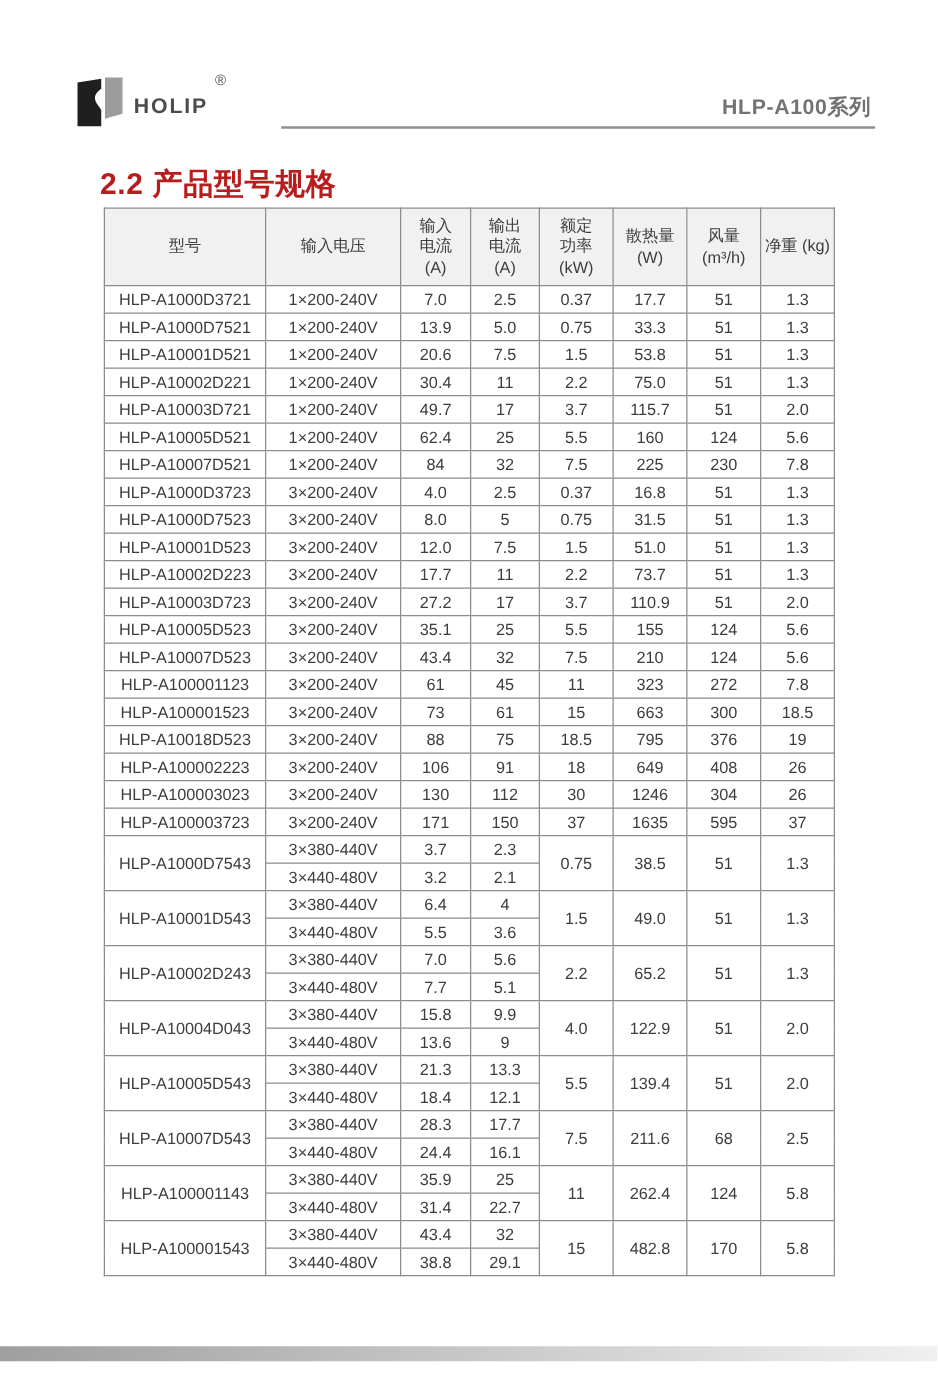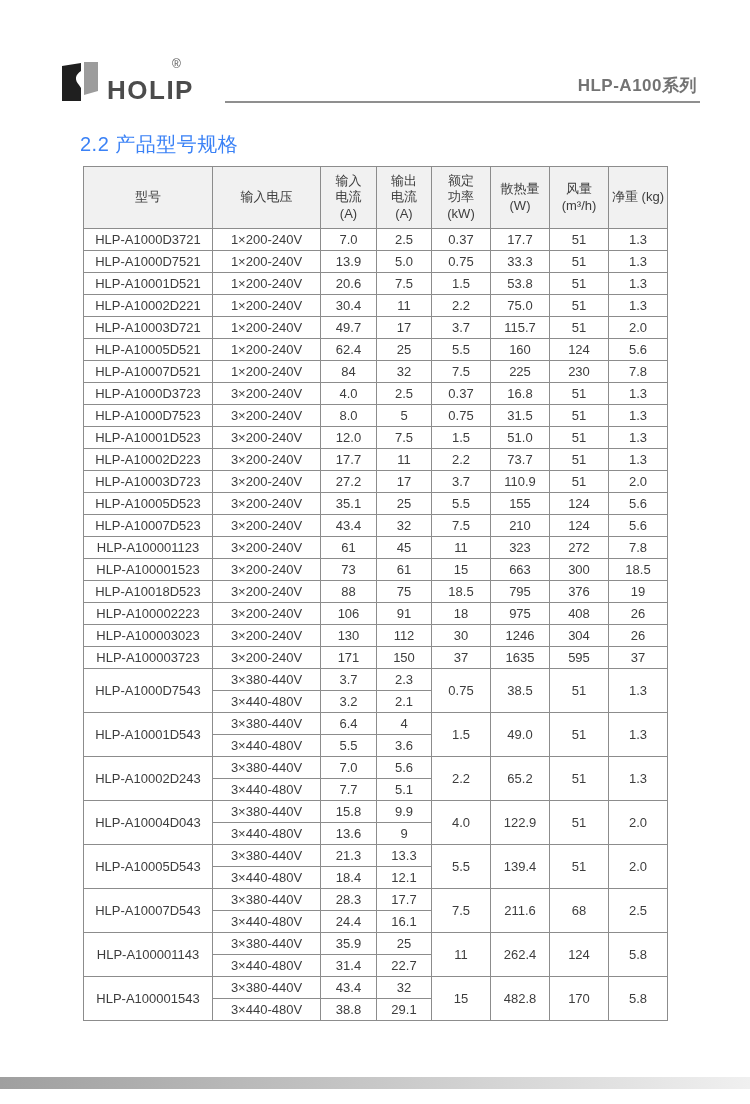--- a/index.html
+++ b/index.html
@@ -7,36 +7,36 @@
     width:750px;height:1104px;position:relative;background:#ffffff;
     font-family:"Liberation Sans","DejaVu Sans",sans-serif;
     -webkit-font-smoothing:antialiased;
   }
   .page{position:absolute;inset:0;overflow:hidden;}
 
   
   .logo-wrap{position:absolute;left:60px;top:57px;width:200px;height:48px;}
   .logo-mark{position:absolute;left:0;top:2px;}
   .brand-text{
-    position:absolute;left:47px;top:18px;font-size:26px;font-weight:bold;
+    position:absolute;left:47px;top:18px;font-size:17px;font-weight:bold;
     color:#4c4c4c;letter-spacing:1.5px;
   }
   .reg-mark{position:absolute;left:112px;top:0;font-size:12px;color:#555;}
   .series-text{
     position:absolute;right:53px;top:74px;font-size:17px;font-weight:600;
     color:#737373;letter-spacing:0.5px;
   }
   .header-rule{
     position:absolute;left:225px;top:101px;width:475px;height:2px;background:#8f8f8f;
   }
 
   
   .section-title{
-    position:absolute;left:80px;top:131px;font-size:20px;font-weight:400;
-    color:#3b82f6;letter-spacing:0.5px;
+    position:absolute;left:80px;top:131px;font-size:24px;font-weight:700;
+    color:#b91c1c;letter-spacing:0.5px;
   }
 
   
   table.spec{
     position:absolute;left:83px;top:166px;width:584px;
     border-collapse:collapse;table-layout:fixed;
   }
   table.spec th,table.spec td{
     border:1px solid #8c8c8c;text-align:center;vertical-align:middle;
     color:#3d3d3d;font-size:13px;padding:0 2px;overflow:hidden;
@@ -272,21 +272,21 @@
           <td>795</td>
           <td>376</td>
           <td>19</td>
         </tr>
         <tr>
           <td>HLP-A100002223</td>
           <td>3×200-240V</td>
           <td>106</td>
           <td>91</td>
           <td>18</td>
-          <td>975</td>
+          <td>649</td>
           <td>408</td>
           <td>26</td>
         </tr>
         <tr>
           <td>HLP-A100003023</td>
           <td>3×200-240V</td>
           <td>130</td>
           <td>112</td>
           <td>30</td>
           <td>1246</td>

